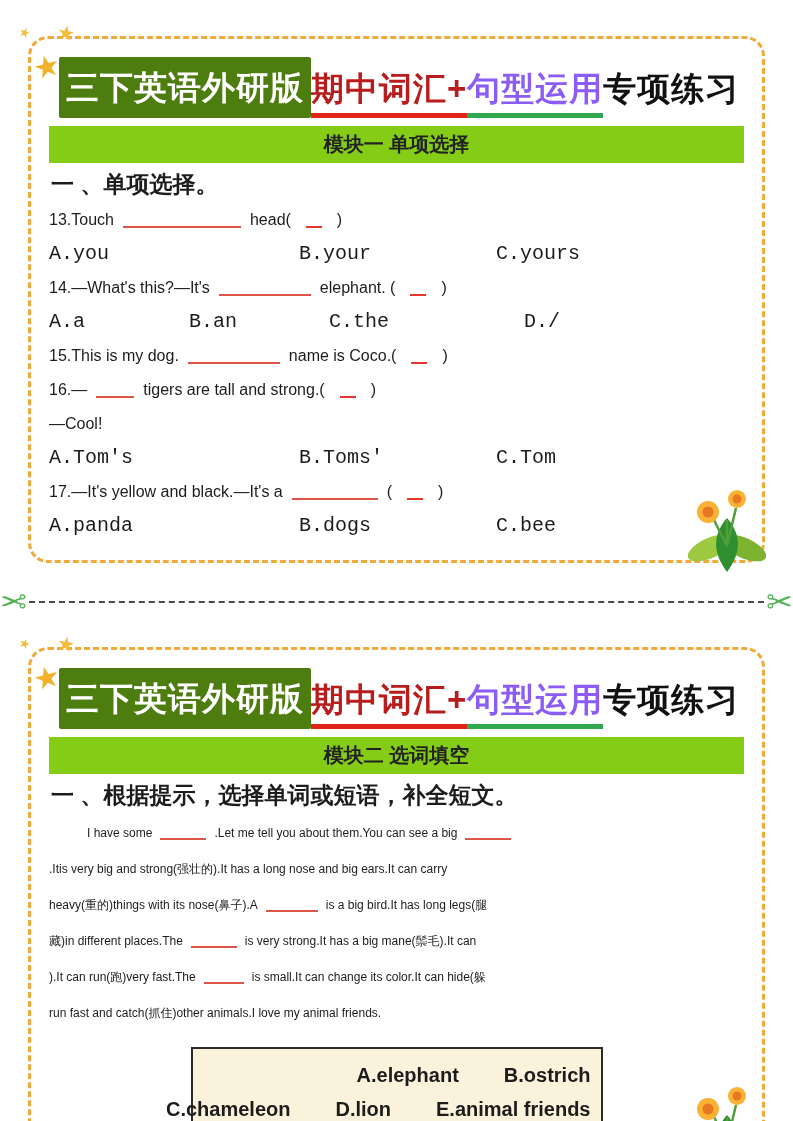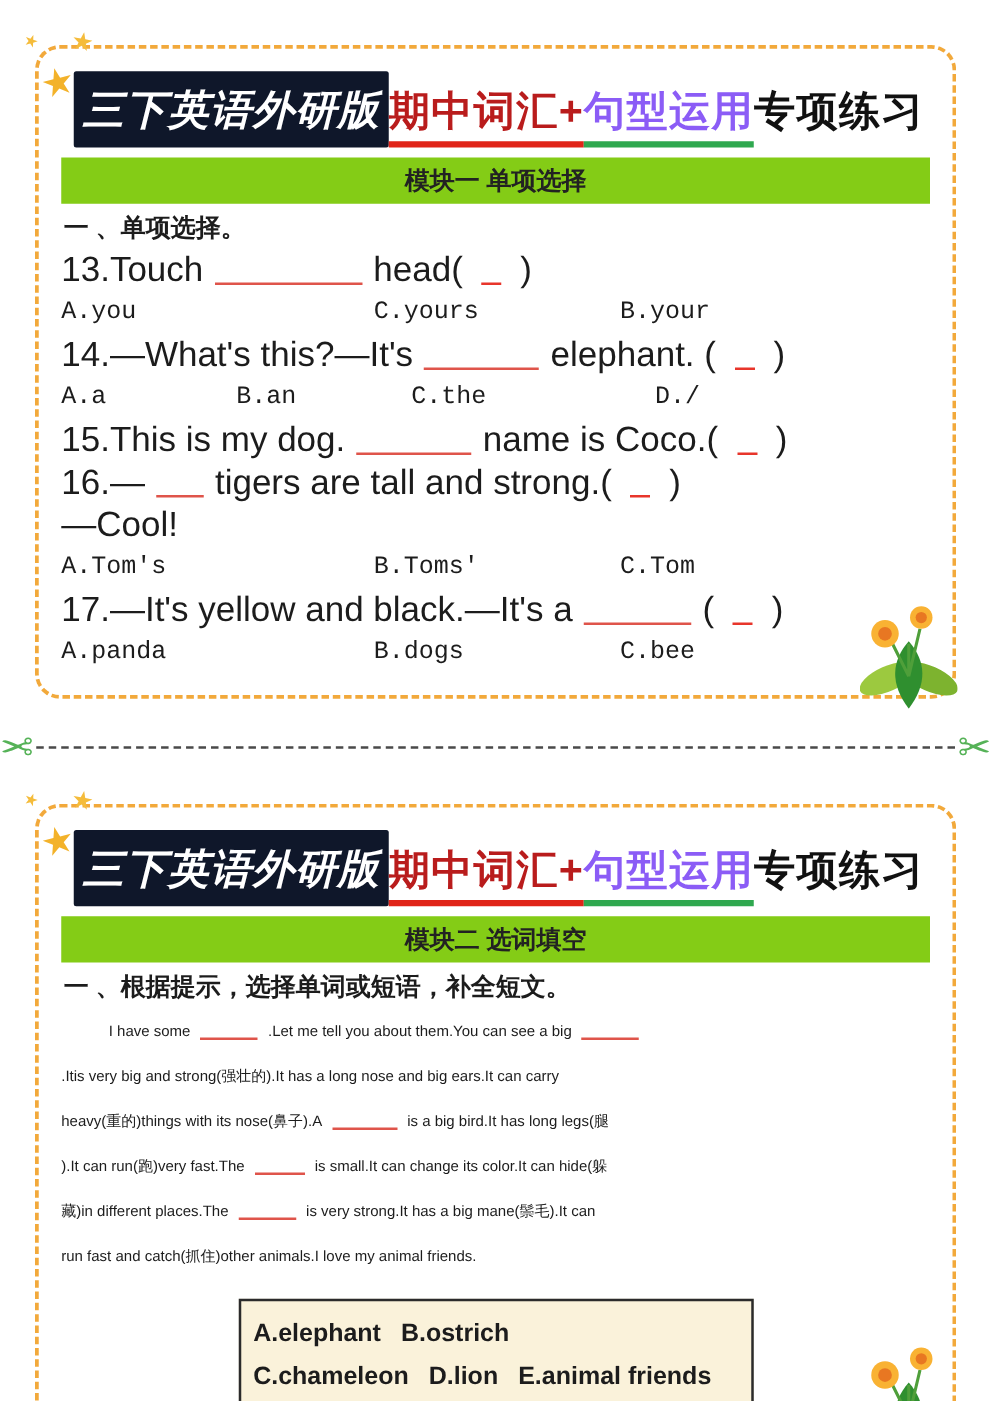--- a/index.html
+++ b/index.html
@@ -25,36 +25,36 @@
   .stars .s1 { position:absolute; left:14px; top:26px; font-size:30px; color:#F3B22A; transform:rotate(-14deg); }
   .stars .s2 { position:absolute; left:38px; top:-2px; font-size:20px; color:#F5BC3B; transform:rotate(10deg); }
   .stars .s3 { position:absolute; left:0px;  top:2px;  font-size:13px; color:#F5BC3B; transform:rotate(20deg); }
 
   
   .flower { position:absolute; right:-4px; bottom:-16px; pointer-events:none; }
 
   
   .title { display:flex; align-items:flex-end; margin:4px 0 8px 10px; white-space:nowrap;
            font-weight:700; font-size:33px; letter-spacing:1px; }
-  .t-hl   { background:#0f172a; color:#ffffff; padding:9px 7px 7px 7px; border-radius:2px;font-style:italic; }
+  .t-hl   { background:#4d7c0f; color:#ffffff; padding:9px 7px 7px 7px; border-radius:2px; }
   .t-red  { color:#b91c1c; border-bottom:5px solid #E02418; padding-bottom:1px; }
   .t-green{ color:#8b5cf6; border-bottom:5px solid #2FA84F; padding-bottom:1px; }
   .t-black{ color:#111111; padding-bottom:6px; }
 
   
   .banner {
     background:#84cc16; color:#222;
     text-align:center; font-weight:700; font-size:20px;
     padding:5px 0; margin:0 0 6px 0;
   }
 
-  .sec-head { font-weight:700; font-size:20px; margin:6px 0 4px 2px; }
-
-  
-  .q-line { font-size:28px; line-height:32px; margin:2px 0; white-space:nowrap; }
+  .sec-head { font-weight:700; font-size:23px; margin:6px 0 4px 2px; }
+
+  
+  .q-line { font-size:16px; line-height:32px; margin:2px 0; white-space:nowrap; }
   .blank {
     display:inline-block; height:0.95em; vertical-align:-3px;
     border-bottom:2.5px solid #DF544A; margin:0 9px;
   }
   .ansblank {
     display:inline-block; width:16px; height:0.75em; vertical-align:-3px;
     border-bottom:2.5px solid #E8352B; margin:0 15px;
   }
   .opts { font-size:20px; line-height:32px; margin:2px 0;font-family:Liberation Mono, monospace; }
   .opts-3 { display:grid; grid-template-columns:250px 197px 1fr; }
@@ -70,21 +70,21 @@
   .p-line { font-size:12px; line-height:36px; white-space:nowrap; }
   .p-line.indent { padding-left:38px; }
   .p-line .blank { margin:0 8px; }
 
   
   .word-bank {
     width:412px; margin:16px auto 4px auto;
     background:#FAF2DA; border:2.5px solid #2b2b2b;
     padding:9px 10px; font-weight:700; font-size:20px;
   }
-  .wb-row { display:flex; justify-content:flex-start; gap:16px; line-height:34px; white-space:nowrap; }
+  .wb-row { display:flex; justify-content:flex-end; gap:45px; line-height:34px; white-space:nowrap; }
 </style>
 </head>
 <body>
 
 <section class="card card-1">
   <div class="stars">
     <span class="s1">★</span>
     <span class="s2">★</span>
     <span class="s3">★</span>
   </div>
@@ -96,22 +96,22 @@
     <span class="t-black">专项练习</span>
   </h1>
 
   <div class="banner">模块一 单项选择</div>
   <div class="sec-head">一 、单项选择。</div>
 
   <div id="questions">
       <div class="q-line"><span>13.Touch</span><span class="blank" style="width: 118px;"></span><span>head(</span><span class="ansblank"></span><span>)</span></div>
       <div class="opts opts-3">
         <span>A.you</span>
+        <span>B.your</span>
         <span>C.yours</span>
-        <span>B.your</span>
       </div>
       <div class="q-line"><span>14.—What's this?—It's</span><span class="blank" style="width: 92px;"></span><span>elephant. (</span><span class="ansblank"></span><span>)</span></div>
       <div class="opts opts-4">
         <span>A.a</span>
         <span>B.an</span>
         <span>C.the</span>
         <span>D./</span>
       </div>
       <div class="q-line"><span>15.This is my dog.</span><span class="blank" style="width: 92px;"></span><span>name is Coco.(</span><span class="ansblank"></span><span>)</span></div>
       <div class="q-line"><span>16.—</span><span class="blank" style="width: 38px;"></span><span>tigers are tall and strong.(</span><span class="ansblank"></span><span>)</span></div>
@@ -163,22 +163,22 @@
     <span class="t-black">专项练习</span>
   </h1>
 
   <div class="banner">模块二 选词填空</div>
   <div class="sec-head">一 、根据提示，选择单词或短语，补全短文。</div>
 
   <div id="passage">
       <div class="p-line indent"><span>I have some</span><span class="blank" style="width: 46px;"></span><span>.Let me tell you about them.You can see a big</span><span class="blank" style="width: 46px;"></span></div>
       <div class="p-line"><span>.Itis very big and strong(强壮的).It has a long nose and big ears.It can carry</span></div>
       <div class="p-line"><span>heavy(重的)things with its nose(鼻子).A</span><span class="blank" style="width: 52px;"></span><span>is a big bird.It has long legs(腿</span></div>
+      <div class="p-line"><span>藏)in different places.The</span><span class="blank" style="width: 46px;"></span><span>is very strong.It has a big mane(鬃毛).It can</span></div>
       <div class="p-line"><span>).It can run(跑)very fast.The</span><span class="blank" style="width: 40px;"></span><span>is small.It can change its color.It can hide(躲</span></div>
-      <div class="p-line"><span>藏)in different places.The</span><span class="blank" style="width: 46px;"></span><span>is very strong.It has a big mane(鬃毛).It can</span></div>
       <div class="p-line"><span>run fast and catch(抓住)other animals.I love my animal friends.</span></div>
     </div>
 
   <div class="word-bank">
     <div class="wb-row" id="wb-row1">
         <span>A.elephant</span>
         <span>B.ostrich</span>
       </div>
     <div class="wb-row" id="wb-row2">
         <span>C.chameleon</span>

